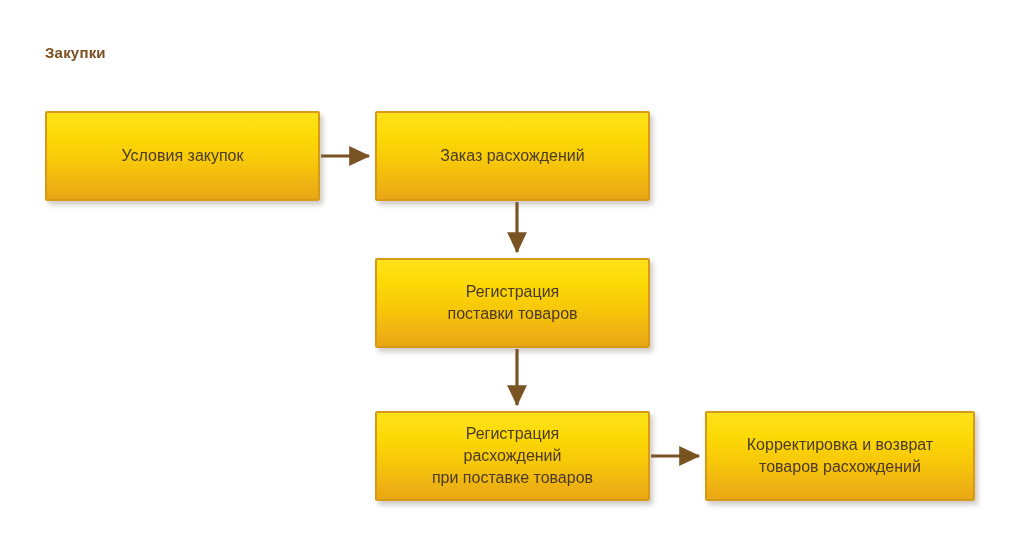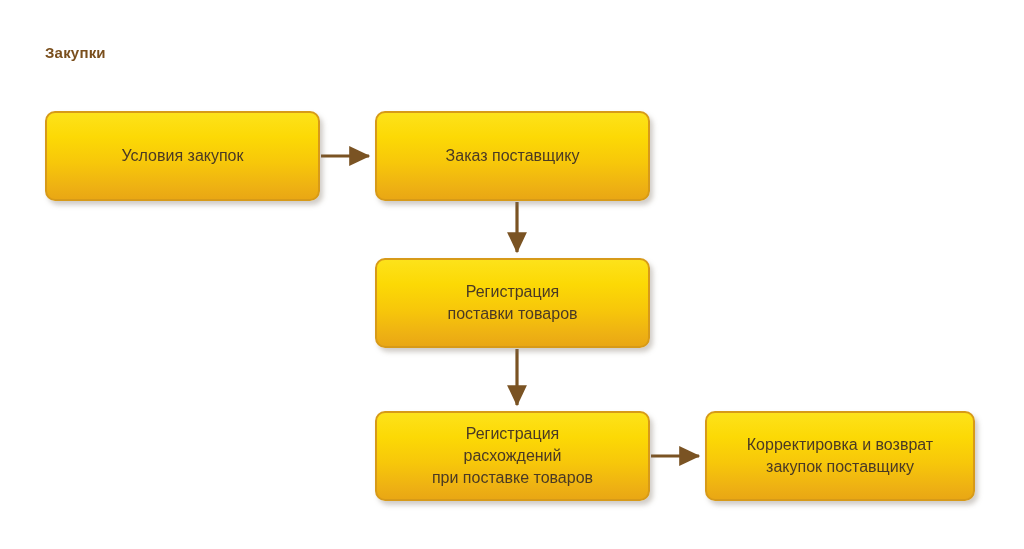--- a/index.html
+++ b/index.html
@@ -29,21 +29,21 @@
     font-size: 15px;
     font-weight: bold;
     color: #7a4f1d;
     letter-spacing: 0.2px;
     white-space: nowrap;
   }
   .node {
     position: absolute;
     box-sizing: border-box;
     border: 2px solid #d79a18;
-    border-radius: 10px;
+    border-radius: 2px;
     background: linear-gradient(to bottom,
         #fde21a 0%,
         #fcd905 28%,
         #f7c70a 58%,
         #eeb113 86%,
         #e9a714 100%);
     box-shadow: 3px 4px 5px rgba(120, 110, 95, 0.35);
     display: flex;
     align-items: center;
     justify-content: center;
@@ -100,25 +100,25 @@
       <line x1="517" y1="349" x2="517" y2="405" stroke="#7a5323" stroke-width="3.2" marker-end="url(#arrowhead-d)"></line>
     </g>
 
     <g>
       <line x1="651" y1="456" x2="699" y2="456" stroke="#7a5323" stroke-width="3.2" marker-end="url(#arrowhead-r)"></line>
     </g>
   </svg>
 
   <div class="node" id="node-0">Условия закупок</div>
 
-  <div class="node" id="node-1">Заказ поставщику</div>
+  <div class="node" id="node-1">Заказ расхождений</div>
 
   <div class="node" id="node-2">Регистрация
 поставки товаров</div>
 
   <div class="node" id="node-3">Регистрация
 расхождений
 при поставке товаров</div>
 
   <div class="node" id="node-4">Корректировка и возврат
-закупок поставщику</div>
+товаров расхождений</div>
 
 </div>
 
 </body></html>

